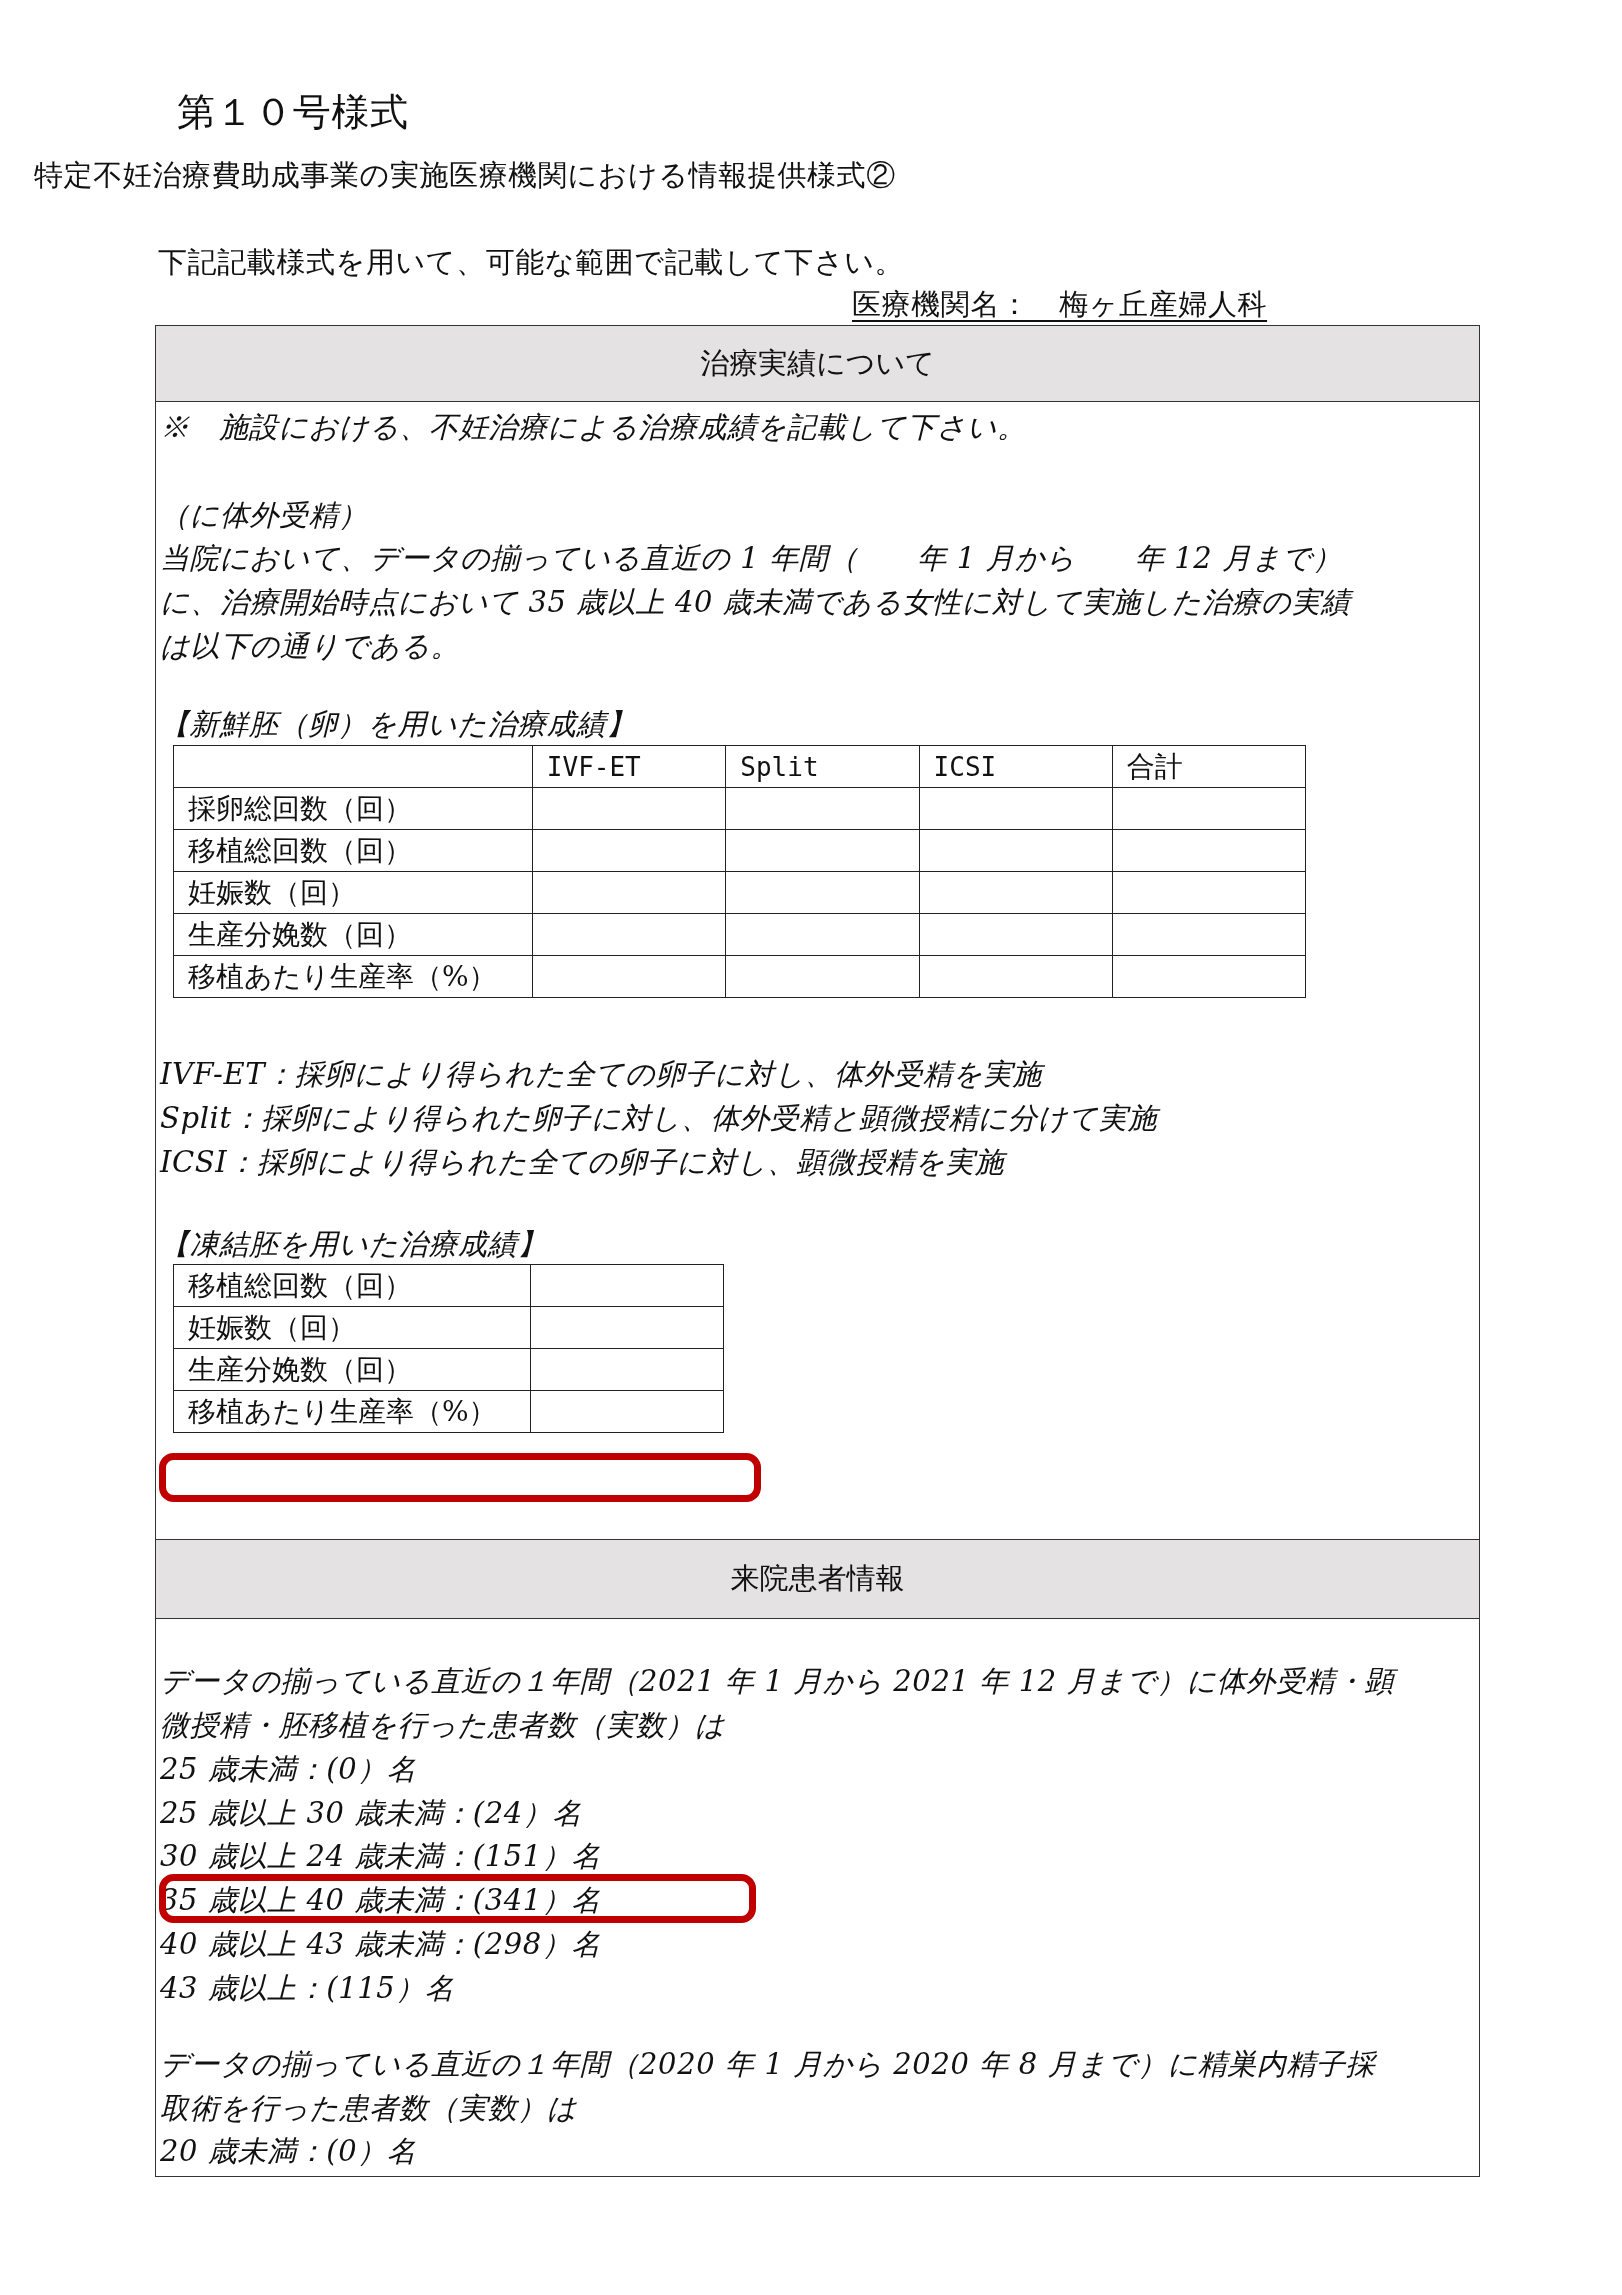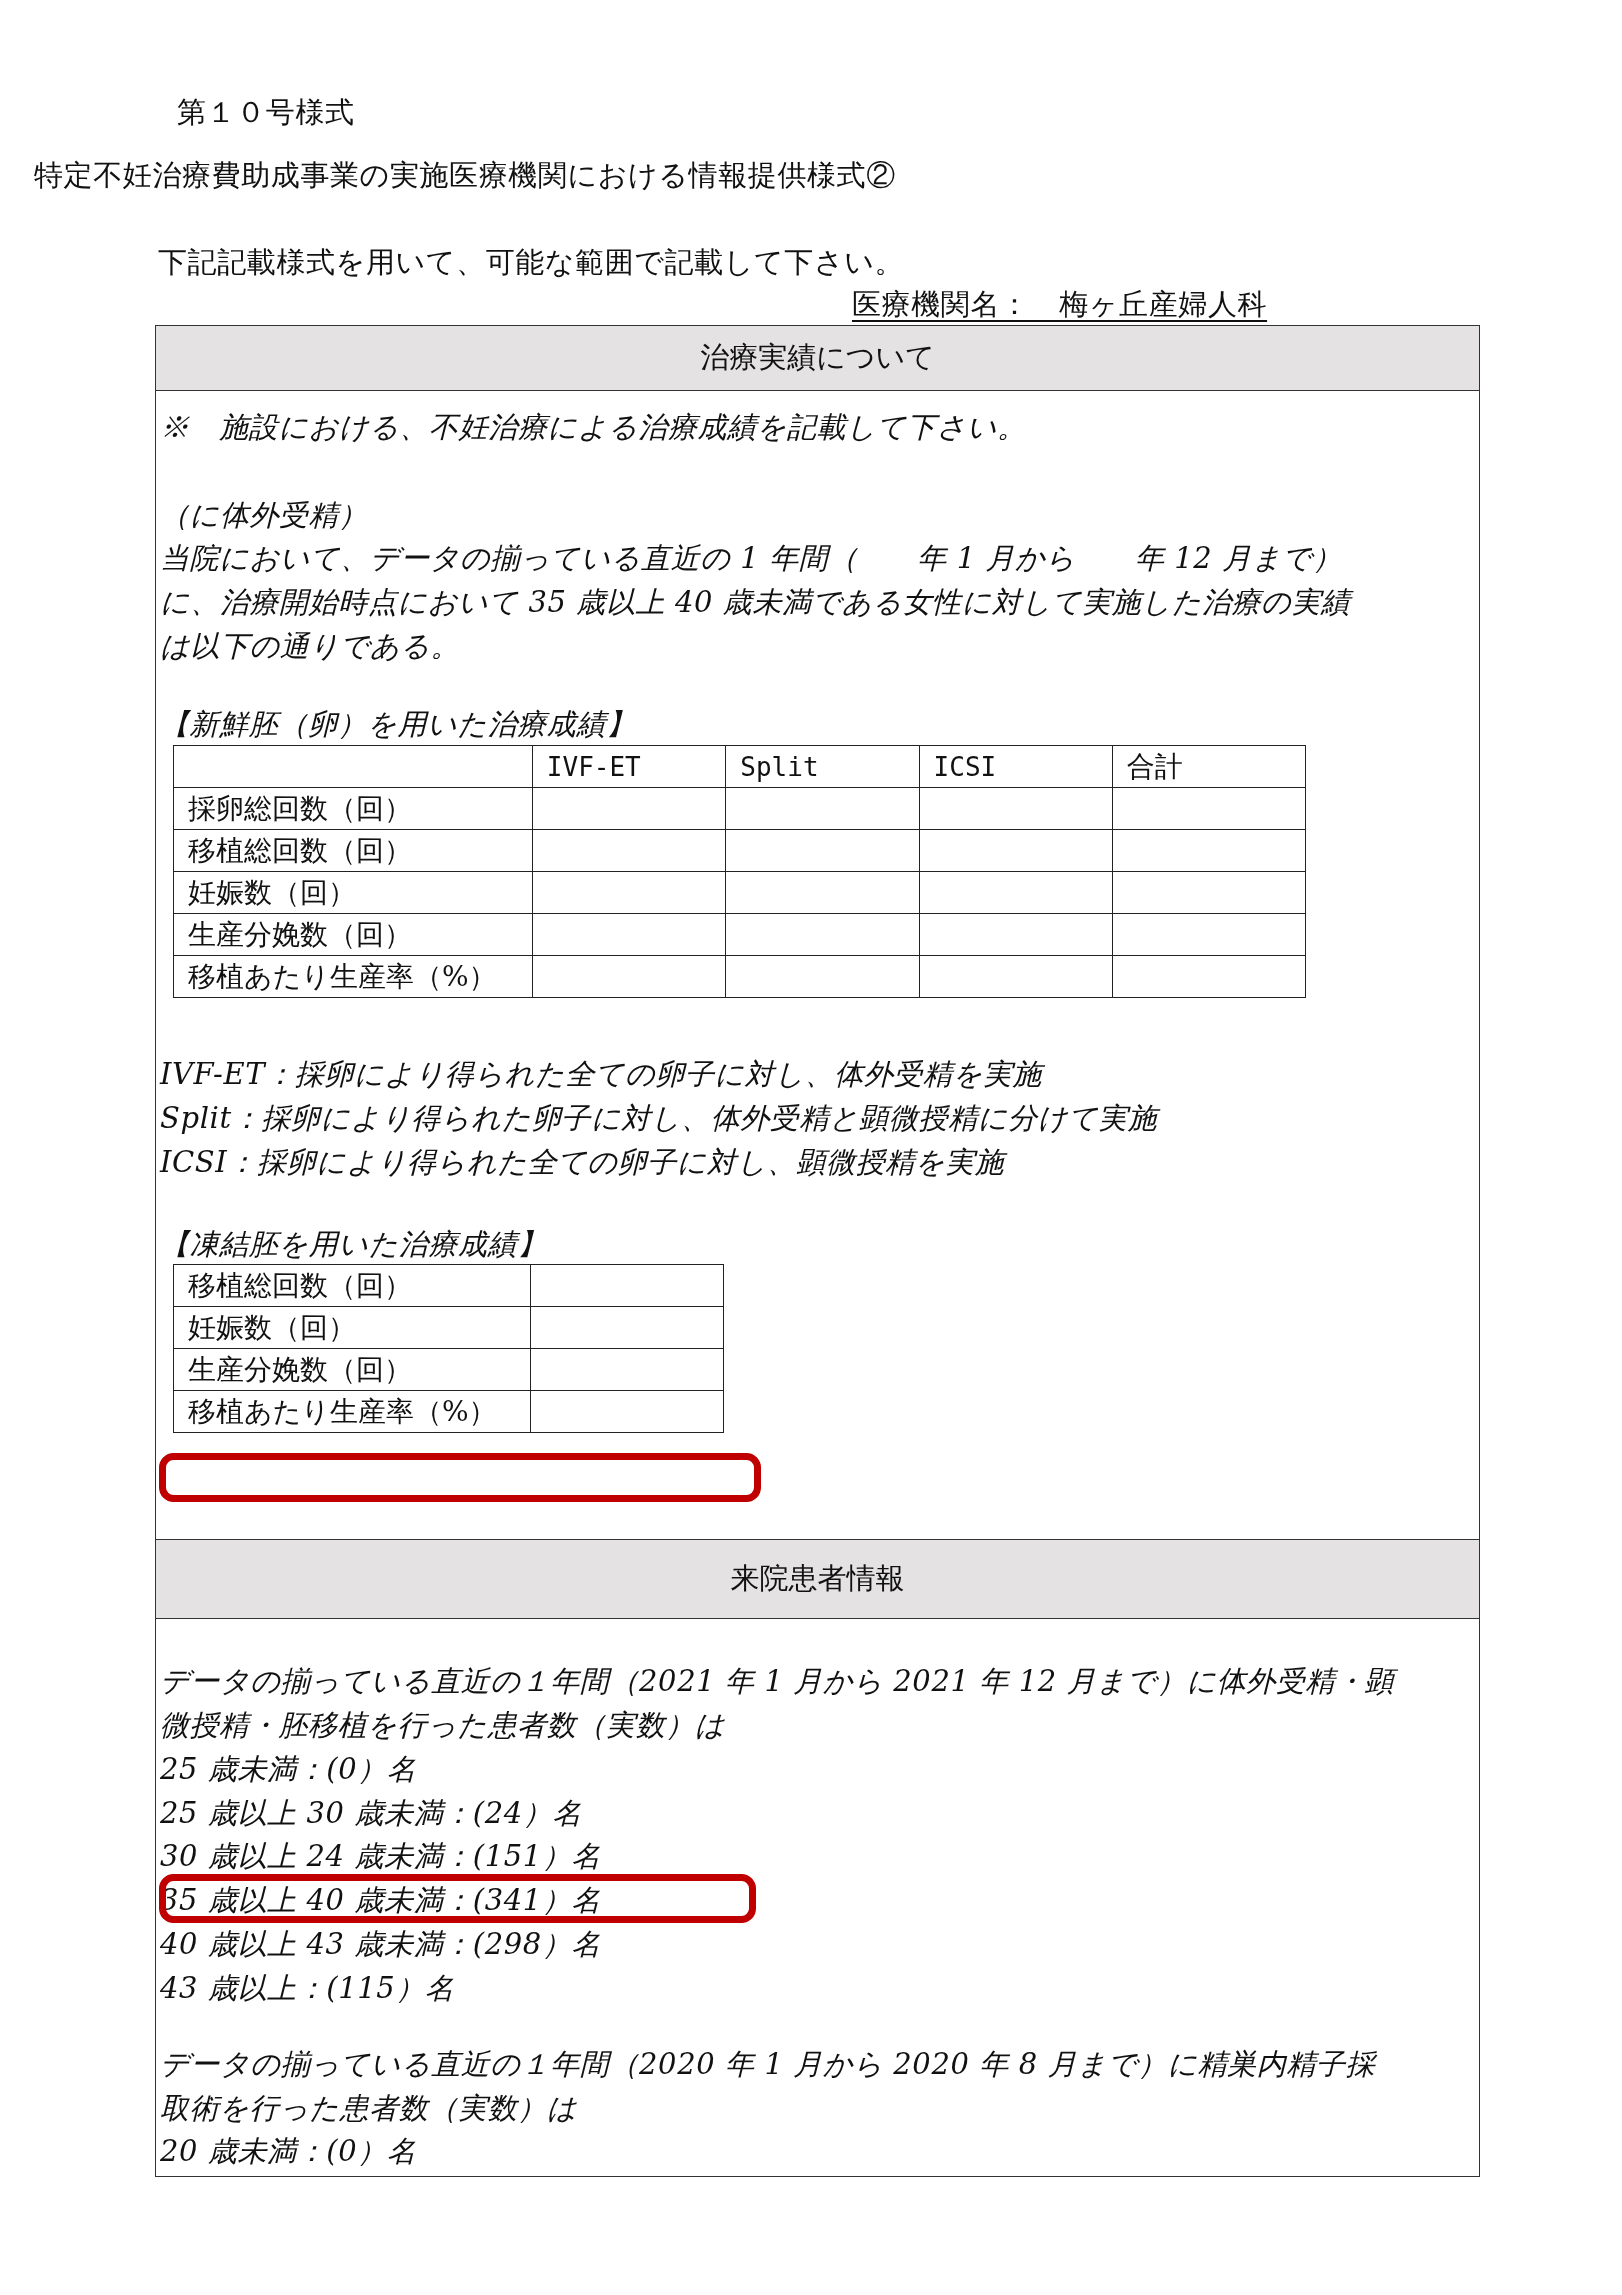--- a/index.html
+++ b/index.html
@@ -1,27 +1,27 @@
 <!DOCTYPE html>
 <html style="font-size:9px"><head>
 <meta charset="utf-8">
 <style>
   html, body { margin:0; padding:0; background:#ffffff; }
   body { width:1623px; height:2295px; position:relative; overflow:hidden;
          font-family:"DejaVu Serif","Liberation Serif",serif; color:#111; }
   .abs { position:absolute; white-space:nowrap; }
   .t { font-size:29px; line-height:44px; letter-spacing:0.6px; }
-  .form-no { left:177px; top:90px; font-size:29px; }
+  .form-no { left:177px; top:90px; font-size:38px; }
   .doc-title { left:0; width:1588px; top:153px; font-size:29px; padding-left:34px; box-sizing:border-box;}
   .intro { left:158px; top:240px; }
   .inst { left:852px; top:282px; text-decoration:underline; text-underline-offset:5.6px; text-decoration-thickness:2.2px; }
   .outer { position:absolute; left:155px; top:325px; width:1325px; height:1852px; border:1.7px solid #333; box-sizing:border-box; }
   .hdr { position:absolute; left:155px; width:1325px; background:#e4e2e3; border:1.7px solid #333; box-sizing:border-box;
          display:flex; align-items:center; justify-content:center; font-size:29px; }
-  .hdr1 { top:325px; height:66px; }
+  .hdr1 { top:325px; height:77px; }
   .hdr2 { top:1539px; height:80px; }
   .txt { left:160px;font-style:italic; }
   table.grid { position:absolute; border-collapse:collapse; font-size:28px; }
   table.grid td { border:1.7px solid #222; padding:0 14px; height:41px; vertical-align:middle; white-space:nowrap; }
   table.grid td.mono { font-family:"DejaVu Sans Mono","Liberation Mono",monospace; font-size:26px; }
   .fresh { left:173px; top:745px; width:1133px; }
   .fresh col.c0 { width:359px; }
   .fresh col.cx { width:194px; }
   .frozen { left:173px; top:1264px; width:551px; }
   .frozen col.c0 { width:357px; }

